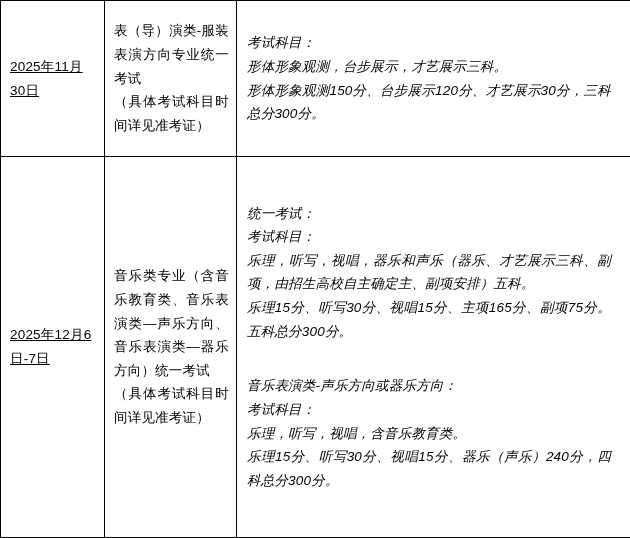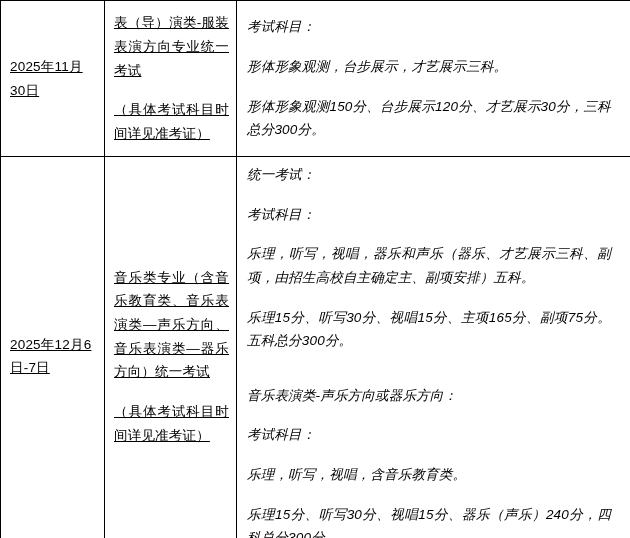--- a/index.html
+++ b/index.html
@@ -22,21 +22,20 @@
     border: 1px solid #000000;
     vertical-align: middle;
     padding: 0;
   }
   .col-date {
     width: 103px;
     text-decoration: underline;
   }
   .col-subject {
     width: 131px;
-    text-decoration: underline;
   }
   .col-content {
     width: 394px;
   }
   .cell-inner {
     padding: 6px 8px;
     font-size: 13.5px;
     line-height: 1.75;
     letter-spacing: 0.2px;
   }
@@ -54,21 +53,21 @@
     padding-left: 10px;
     padding-right: 20px;
     text-align: justify;
     text-justify: inter-ideograph;
     font-style: italic;
   }
   .para {
     margin: 0;
   }
   .para + .para {
-    margin-top: 16px;
+    margin-top: 0px;
   }
   .para.gap {
     margin-top: 31px;
   }
   .row-one td {
     height: 155px;
   }
   .row-two td {
     height: 380px;
   }

